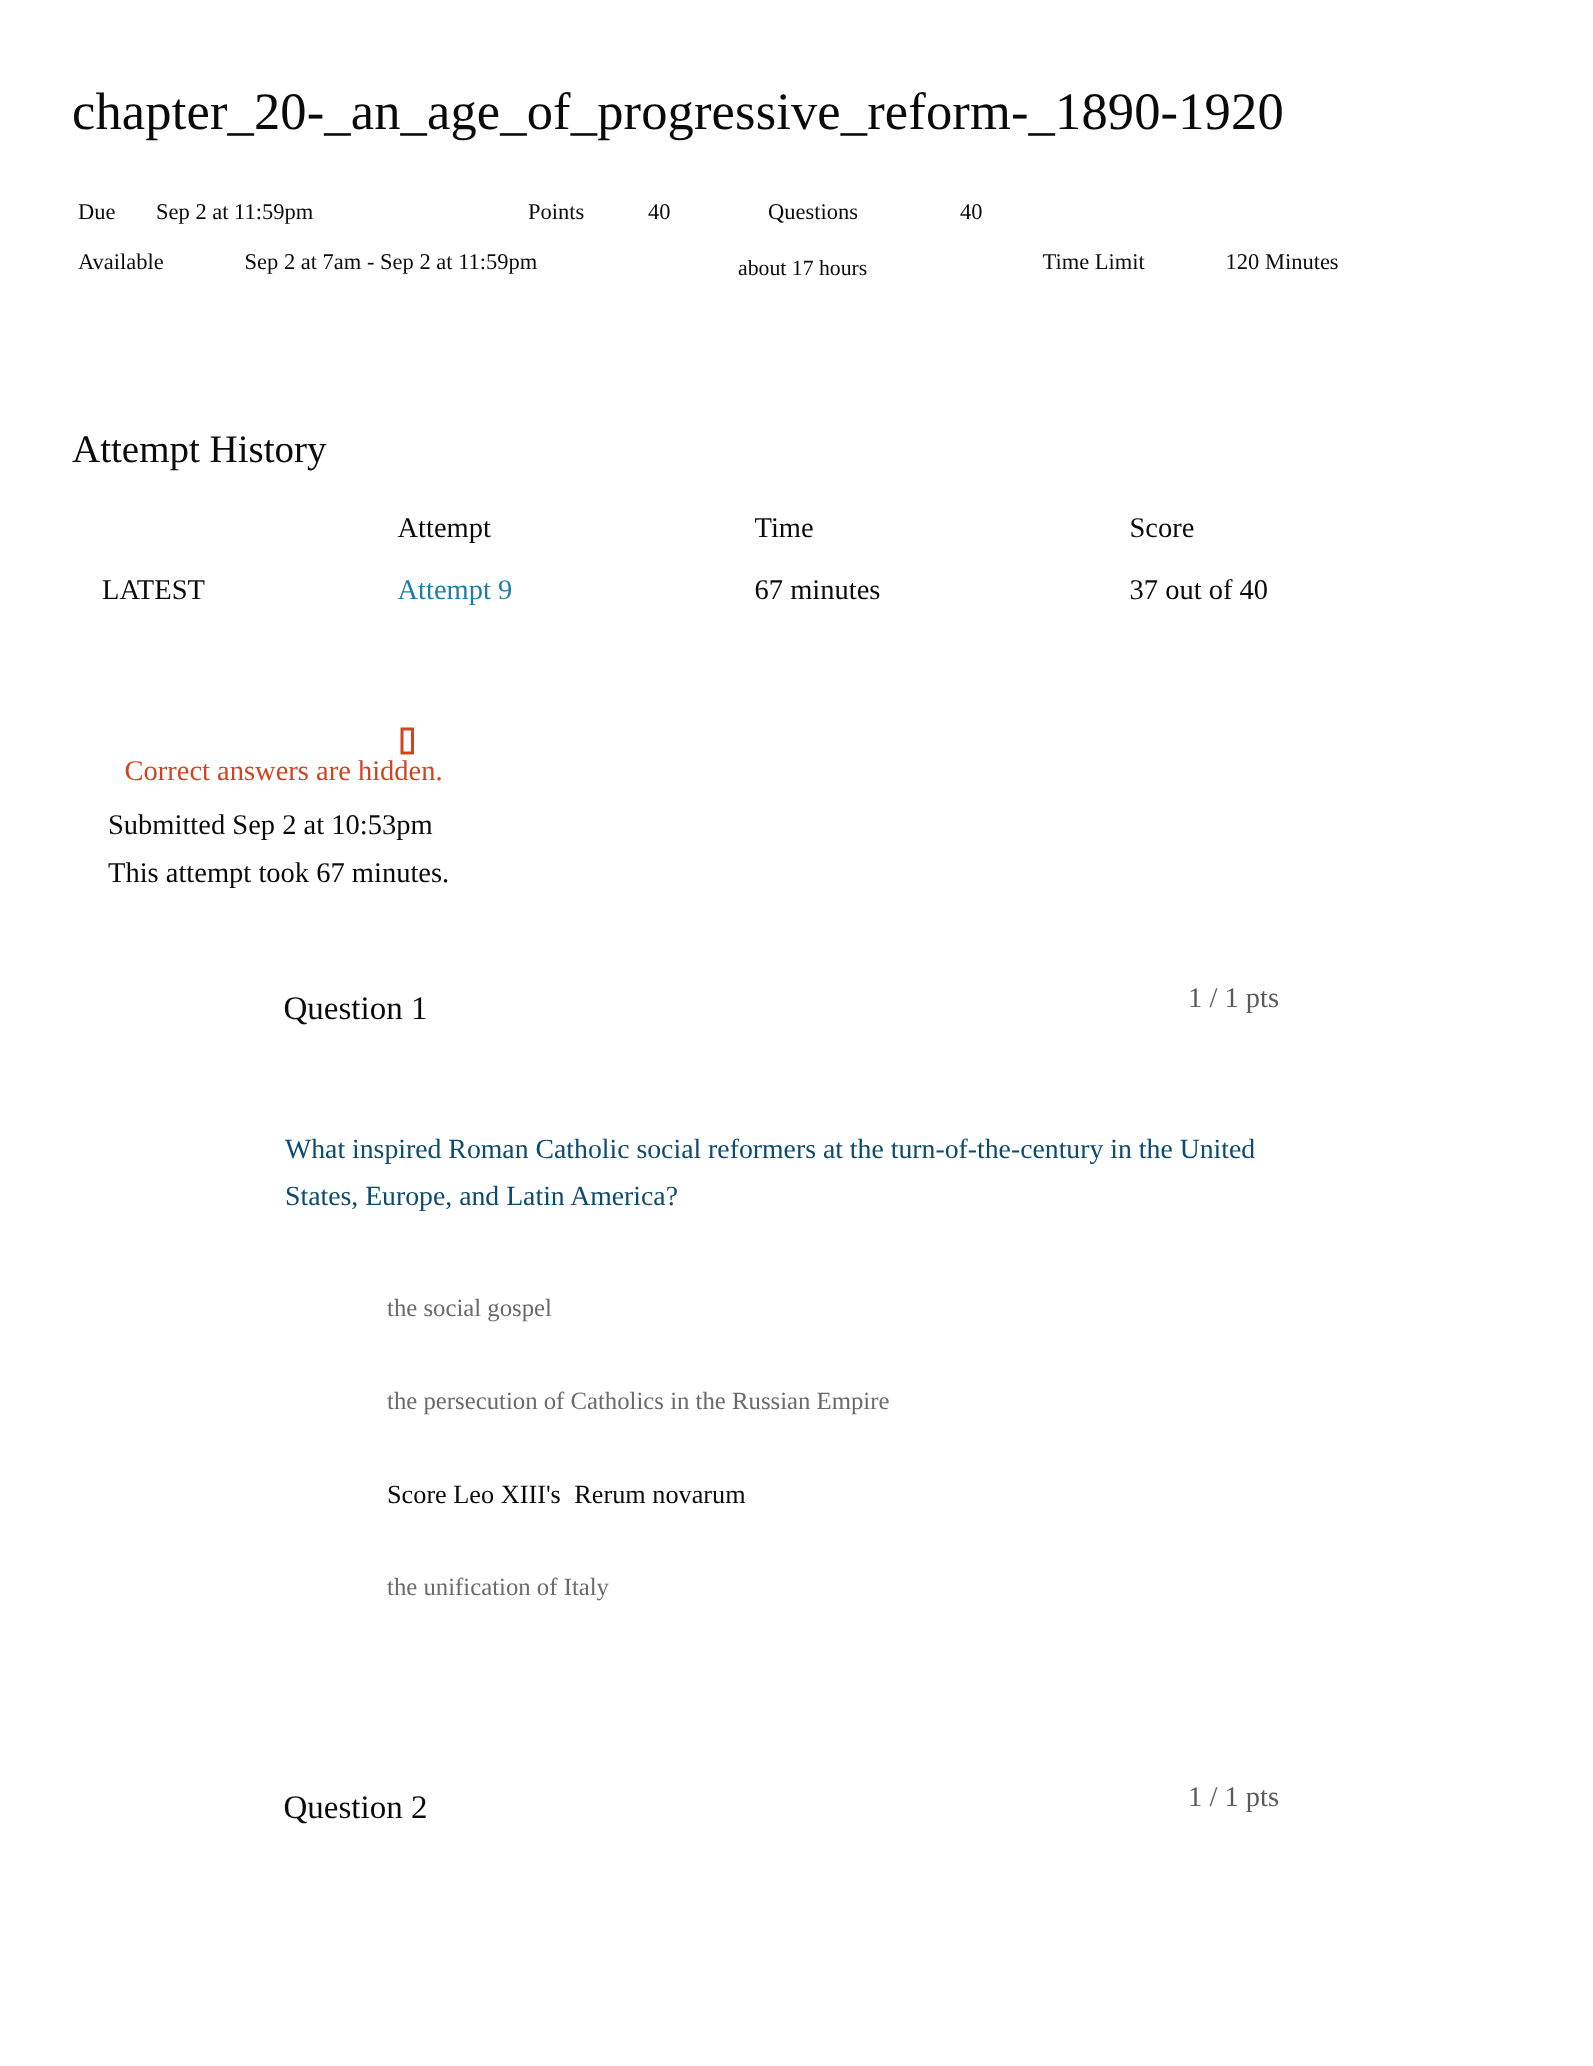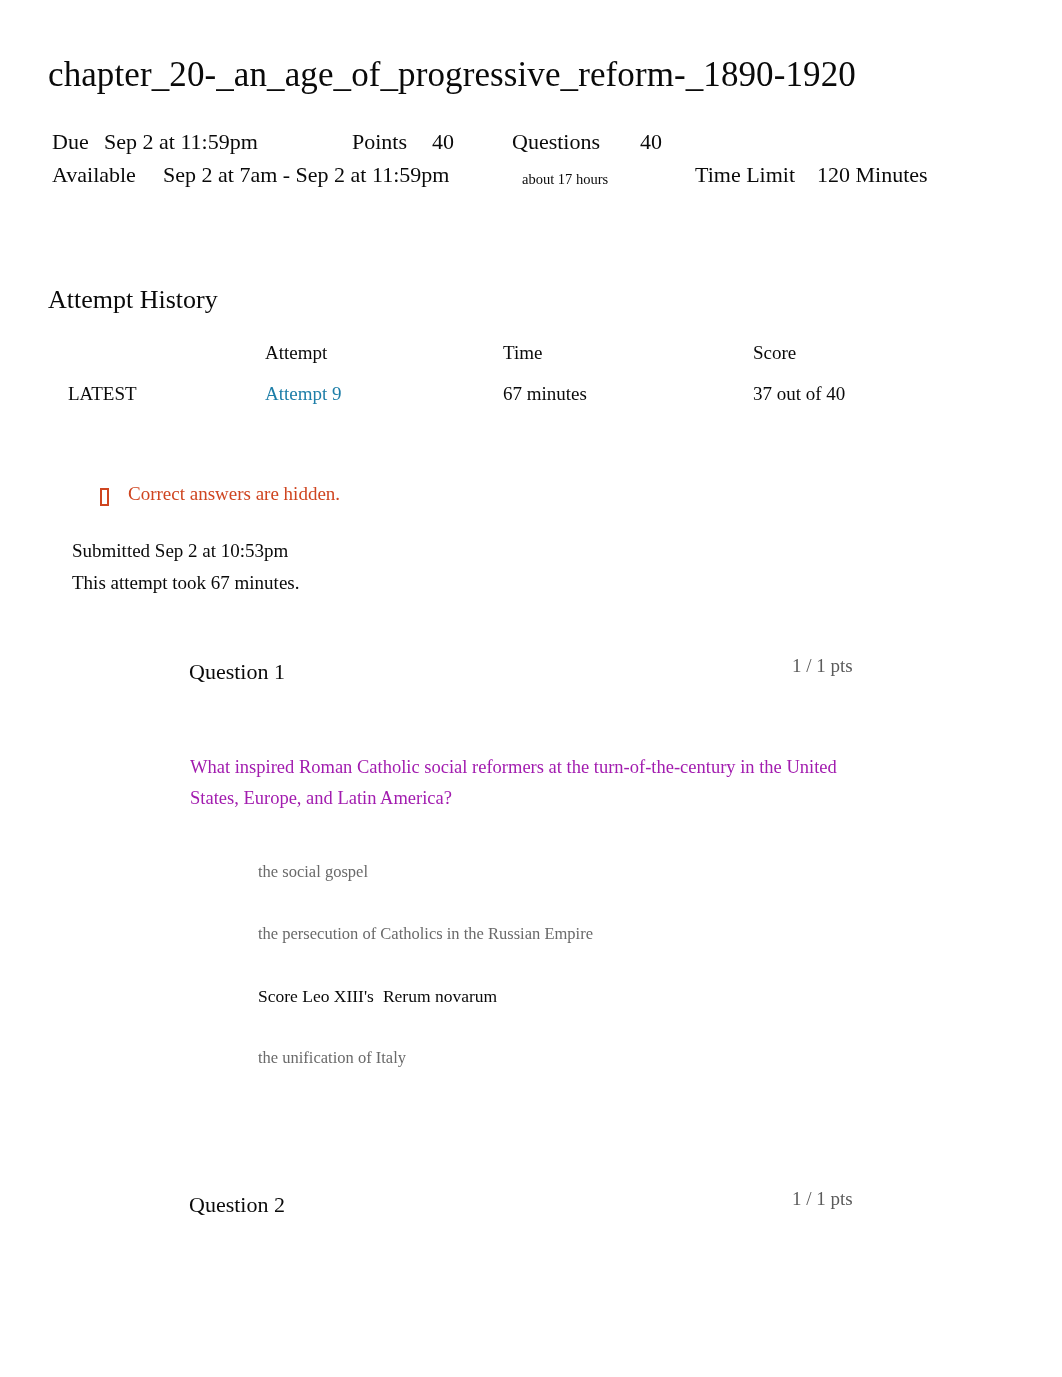--- a/index.html
+++ b/index.html
@@ -41,40 +41,40 @@
     top: 128px;
     width: 950px;
   }
   .meta-row {
     position: relative;
     height: 33px;
     white-space: nowrap;
   }
   .meta-cell {
     position: absolute;
-    font-size: 22px;
+    font-size: 15px;
     line-height: 28px;
     color: #0a0a0a;
     white-space: nowrap;
   }
   .meta-cell.small {
     font-size: 14.5px;
   }
 
   
   .m-due-label   { left: 0px;   top: 0; }
   .m-due-value   { left: 52px;  top: 0; }
   .m-points-lab  { left: 300px; top: 0; }
   .m-points-val  { left: 380px; top: 0; }
   .m-ques-lab    { left: 460px; top: 0; }
   .m-ques-val    { left: 588px; top: 0; }
   
   .m-avail-lab   { left: 0px;   top: 0; }
   .m-avail-val   { left: 111px; top: 0; }
-  .m-about       { left: 470px; top: 4px; }
+  .m-about       { left: 440px; top: 4px; }
   .m-tl-lab      { left: 643px; top: 0; }
   .m-tl-val      { left: 765px; top: 0; }
 
   
   .section-heading {
     position: absolute;
     left: 48px;
     top: 283px;
     font-size: 26px;
     line-height: 34px;
@@ -109,25 +109,26 @@
   .at-link {
     color: #1d7ea8;
     text-decoration: none;
     cursor: pointer;
     font-size: 19px;
   }
 
   
   .hidden-warning {
     position: absolute;
-    left: 100px;
+    left: 83px;
     top: 482px;
     display: flex;
     align-items: flex-end;
     white-space: nowrap;
+    flex-direction: column;
   }
   .tofu-icon {
     display: inline-block;
     width: 9px;
     height: 18px;
     border: 2px solid #cf4520;
     box-sizing: border-box;
     margin-top: 3px;
     margin-right: 19px;
     flex: none;
@@ -184,21 +185,21 @@
     color: #5b5b5b;
     white-space: nowrap;
   }
   .q-text {
     position: absolute;
     left: 190px;
     top: 95px;
     width: 660px;
     font-size: 18.5px;
     line-height: 31px;
-    color: #a21caf;
+    color: #0c4a6e;
   }
   .q-answers {
     position: absolute;
     left: 258px;
     top: 204px;
     width: 680px;
   }
   .q-answer {
     font-size: 16.5px;
     line-height: 22px;

